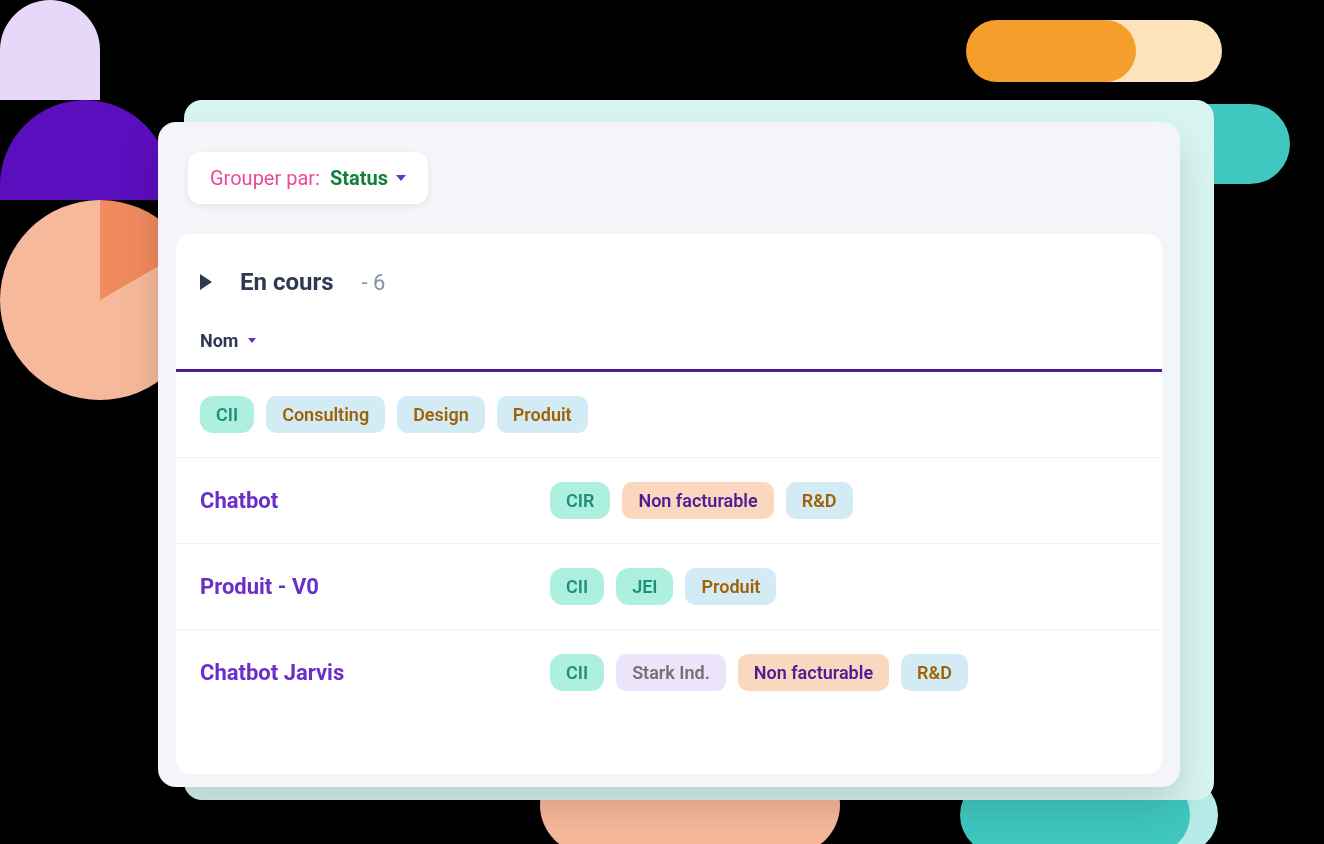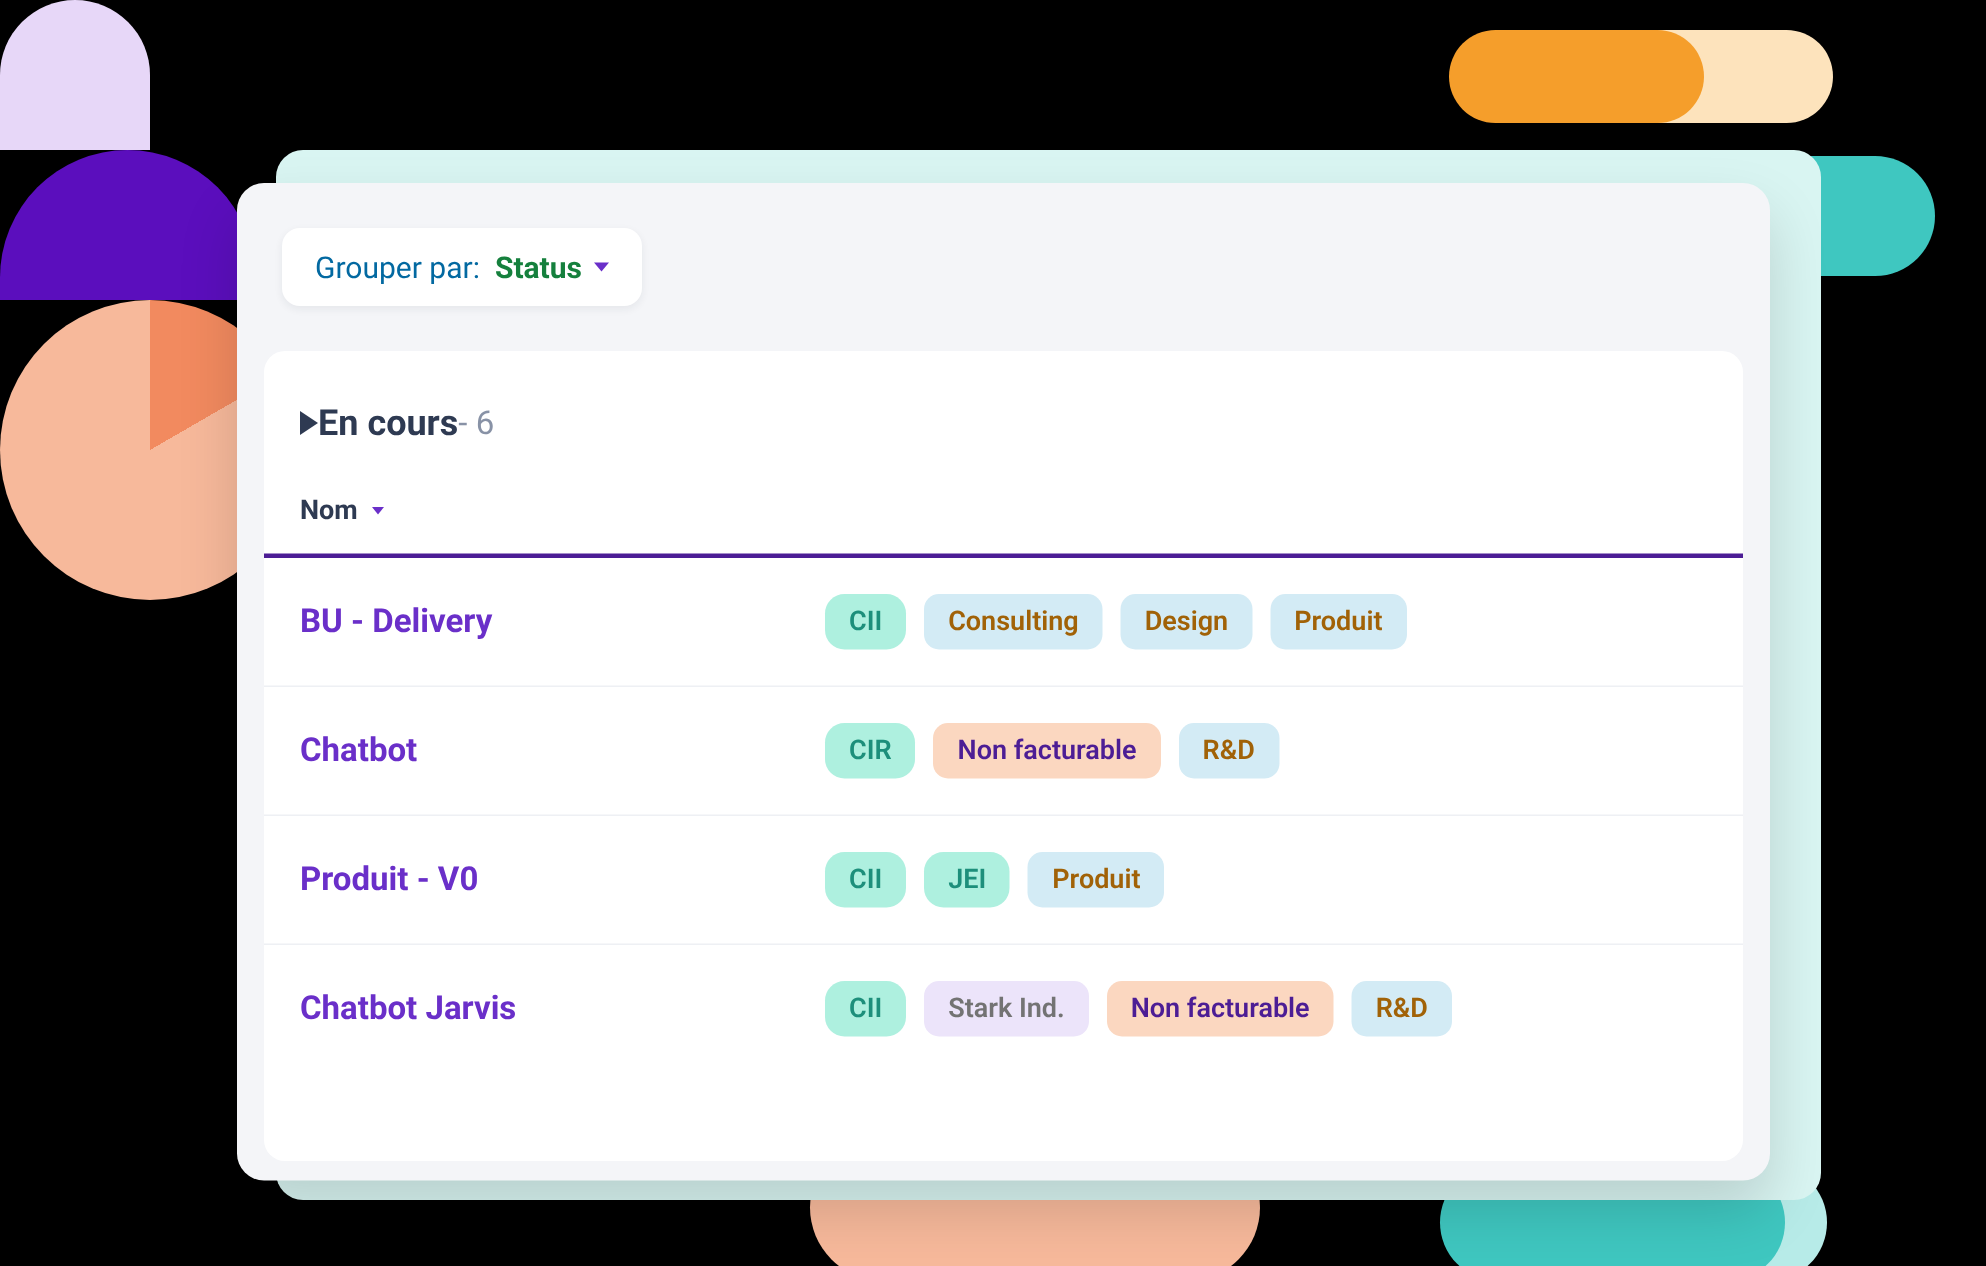--- a/index.html
+++ b/index.html
@@ -19,29 +19,29 @@
   .deco-teal-2a{bottom:-10px;left:960px;width:230px;height:78px;background:#3fc7c0;z-index:3;}
   .deco-teal-2b{bottom:-10px;left:1068px;width:150px;height:78px;background:#b7ebe8;z-index:2;}
 
   
   .back-card{position:absolute;top:100px;left:184px;width:1030px;height:700px;background:#d9f5f2;border-radius:18px;z-index:4;}
   
   .card{position:absolute;top:122px;left:158px;width:1022px;height:665px;background:#f4f5f8;border-radius:18px;z-index:5;box-shadow:0 20px 40px rgba(0,0,0,.15);overflow:hidden;}
   
   .header-area{padding:30px 30px 20px 30px;}
   .groupby{display:inline-flex;align-items:center;gap:10px;background:#fff;border-radius:12px;padding:14px 22px;box-shadow:0 2px 6px rgba(30,40,60,.07);}
-  .groupby-label{color:#0369a1;font-size:20px;}
+  .groupby-label{color:#ec4899;font-size:20px;}
   .groupby-value{color:#15803d;font-size:20px;font-weight:700;display:inline-flex;align-items:center;gap:8px;}
   .caret{width:0;height:0;border-left:5px solid transparent;border-right:5px solid transparent;border-top:6px solid #6a2fc9;display:inline-block;}
   .caret-sm{border-left:4px solid transparent;border-right:4px solid transparent;border-top:5px solid #6a2fc9;}
   .tri-right{width:0;height:0;border-top:8px solid transparent;border-bottom:8px solid transparent;border-left:12px solid #2e3a52;display:inline-block;}
 
   
   .panel{background:#fff;margin:10px 18px 0 18px;border-radius:14px;min-height:540px;overflow:hidden;}
-  .section-head{display:flex;align-items:center;gap:0;padding:34px 24px 24px 24px;}
+  .section-head{display:flex;align-items:center;gap:28px;padding:34px 24px 24px 24px;}
   .section-title{font-size:24px;font-weight:700;color:#2e3a52;}
   .section-count{font-size:22px;color:#8892a6;}
   .col-header{padding:10px 24px 18px 24px;display:flex;align-items:center;gap:10px;color:#2e3a52;font-weight:700;font-size:18px;border-bottom:3px solid #4c1d95;}
   .row{display:flex;align-items:center;gap:0;padding:24px 24px;border-bottom:1px solid #eef0f4;}
   .row:last-child{border-bottom:none;}
   .row-name{flex:0 0 350px;color:#6a2fc9;font-size:22px;font-weight:700;}
   .tags{display:flex;flex-wrap:wrap;gap:12px;}
   .tag{display:inline-flex;align-items:center;padding:8px 16px;border-radius:10px;font-size:18px;font-weight:600;white-space:nowrap;}
   .tag.teal{background:#aef0df;color:#1d8f7b;border-radius:13px;}
   .tag.sky{background:#d3ebf5;color:#a16207;}
@@ -85,21 +85,20 @@
         </span>
       </div>
 
       <div class="col-header">
         <span>Nom</span>
         <span class="caret caret-sm"></span>
       </div>
 
       <div id="rows">
           <div class="row">
-            <div class="row-name">BU - Delivery</div>
             <div class="tags">
               <span class="tag teal">CII</span>
               <span class="tag sky">Consulting</span>
               <span class="tag sky">Design</span>
               <span class="tag sky">Produit</span>
             </div>
           </div>
           <div class="row">
             <div class="row-name">Chatbot</div>
             <div class="tags">

